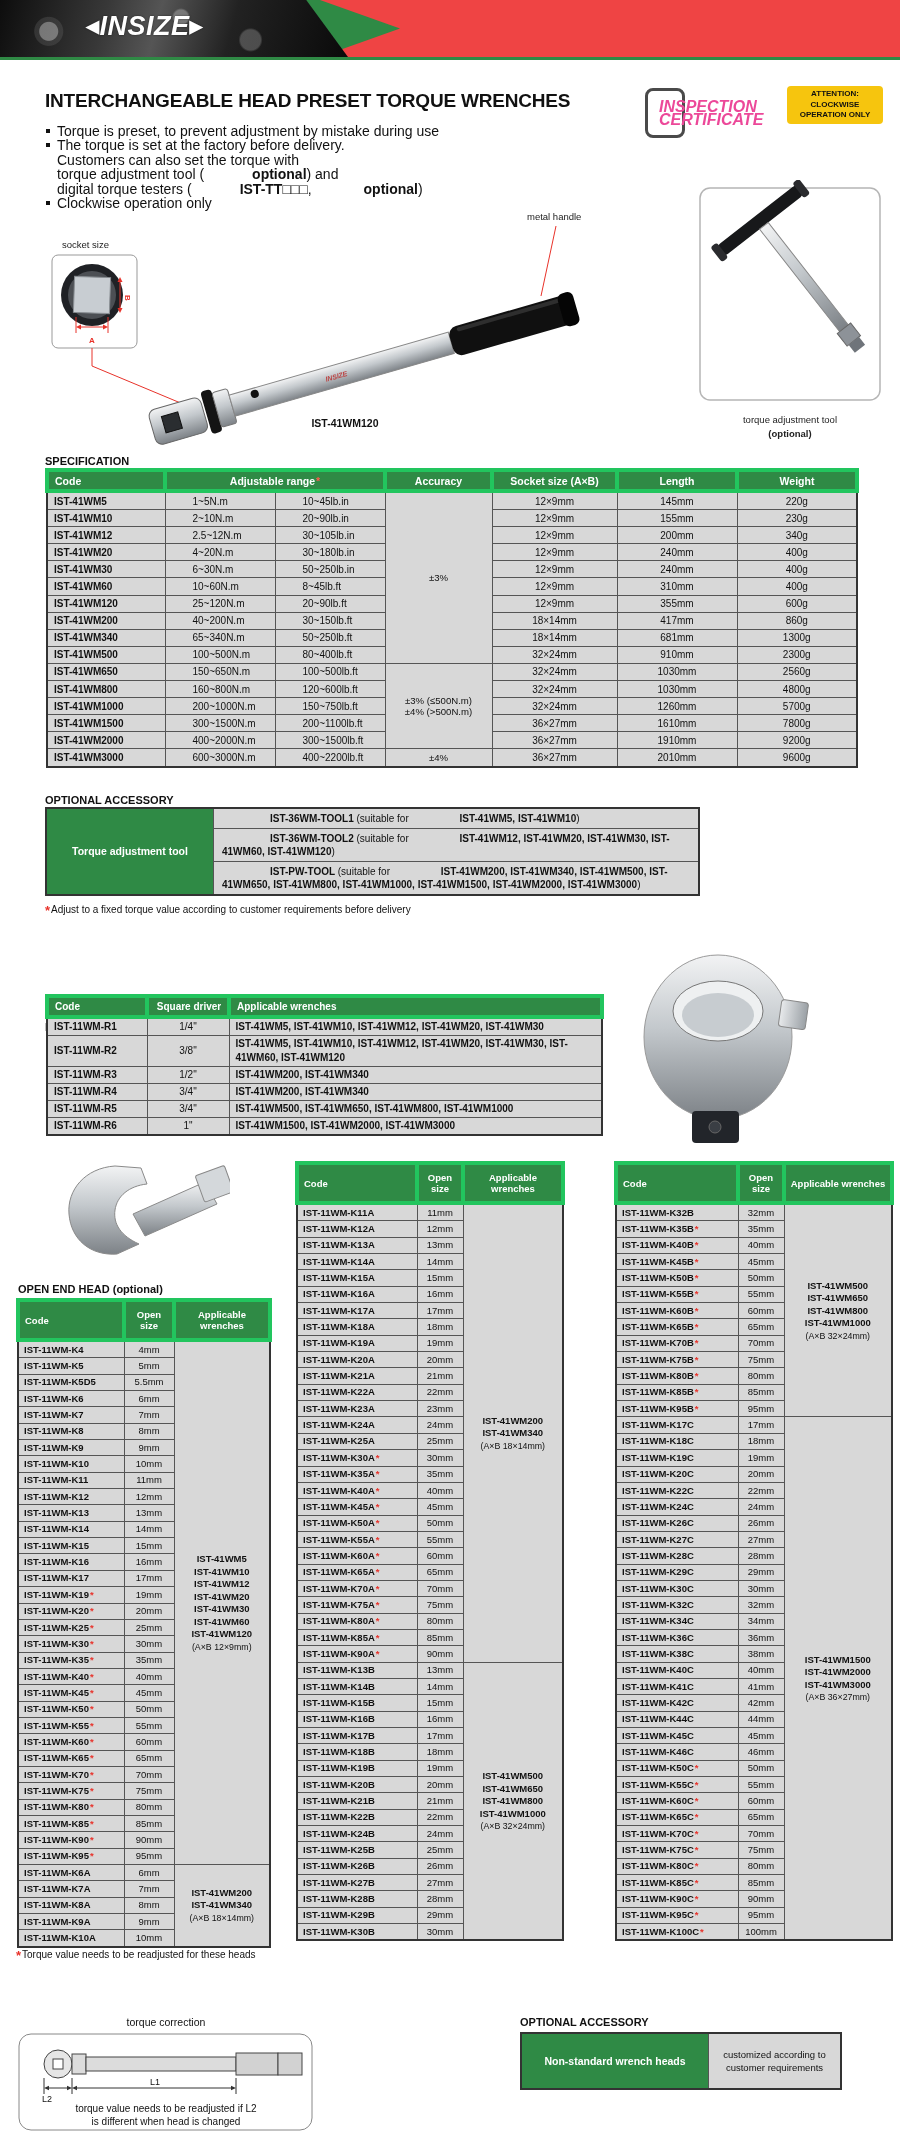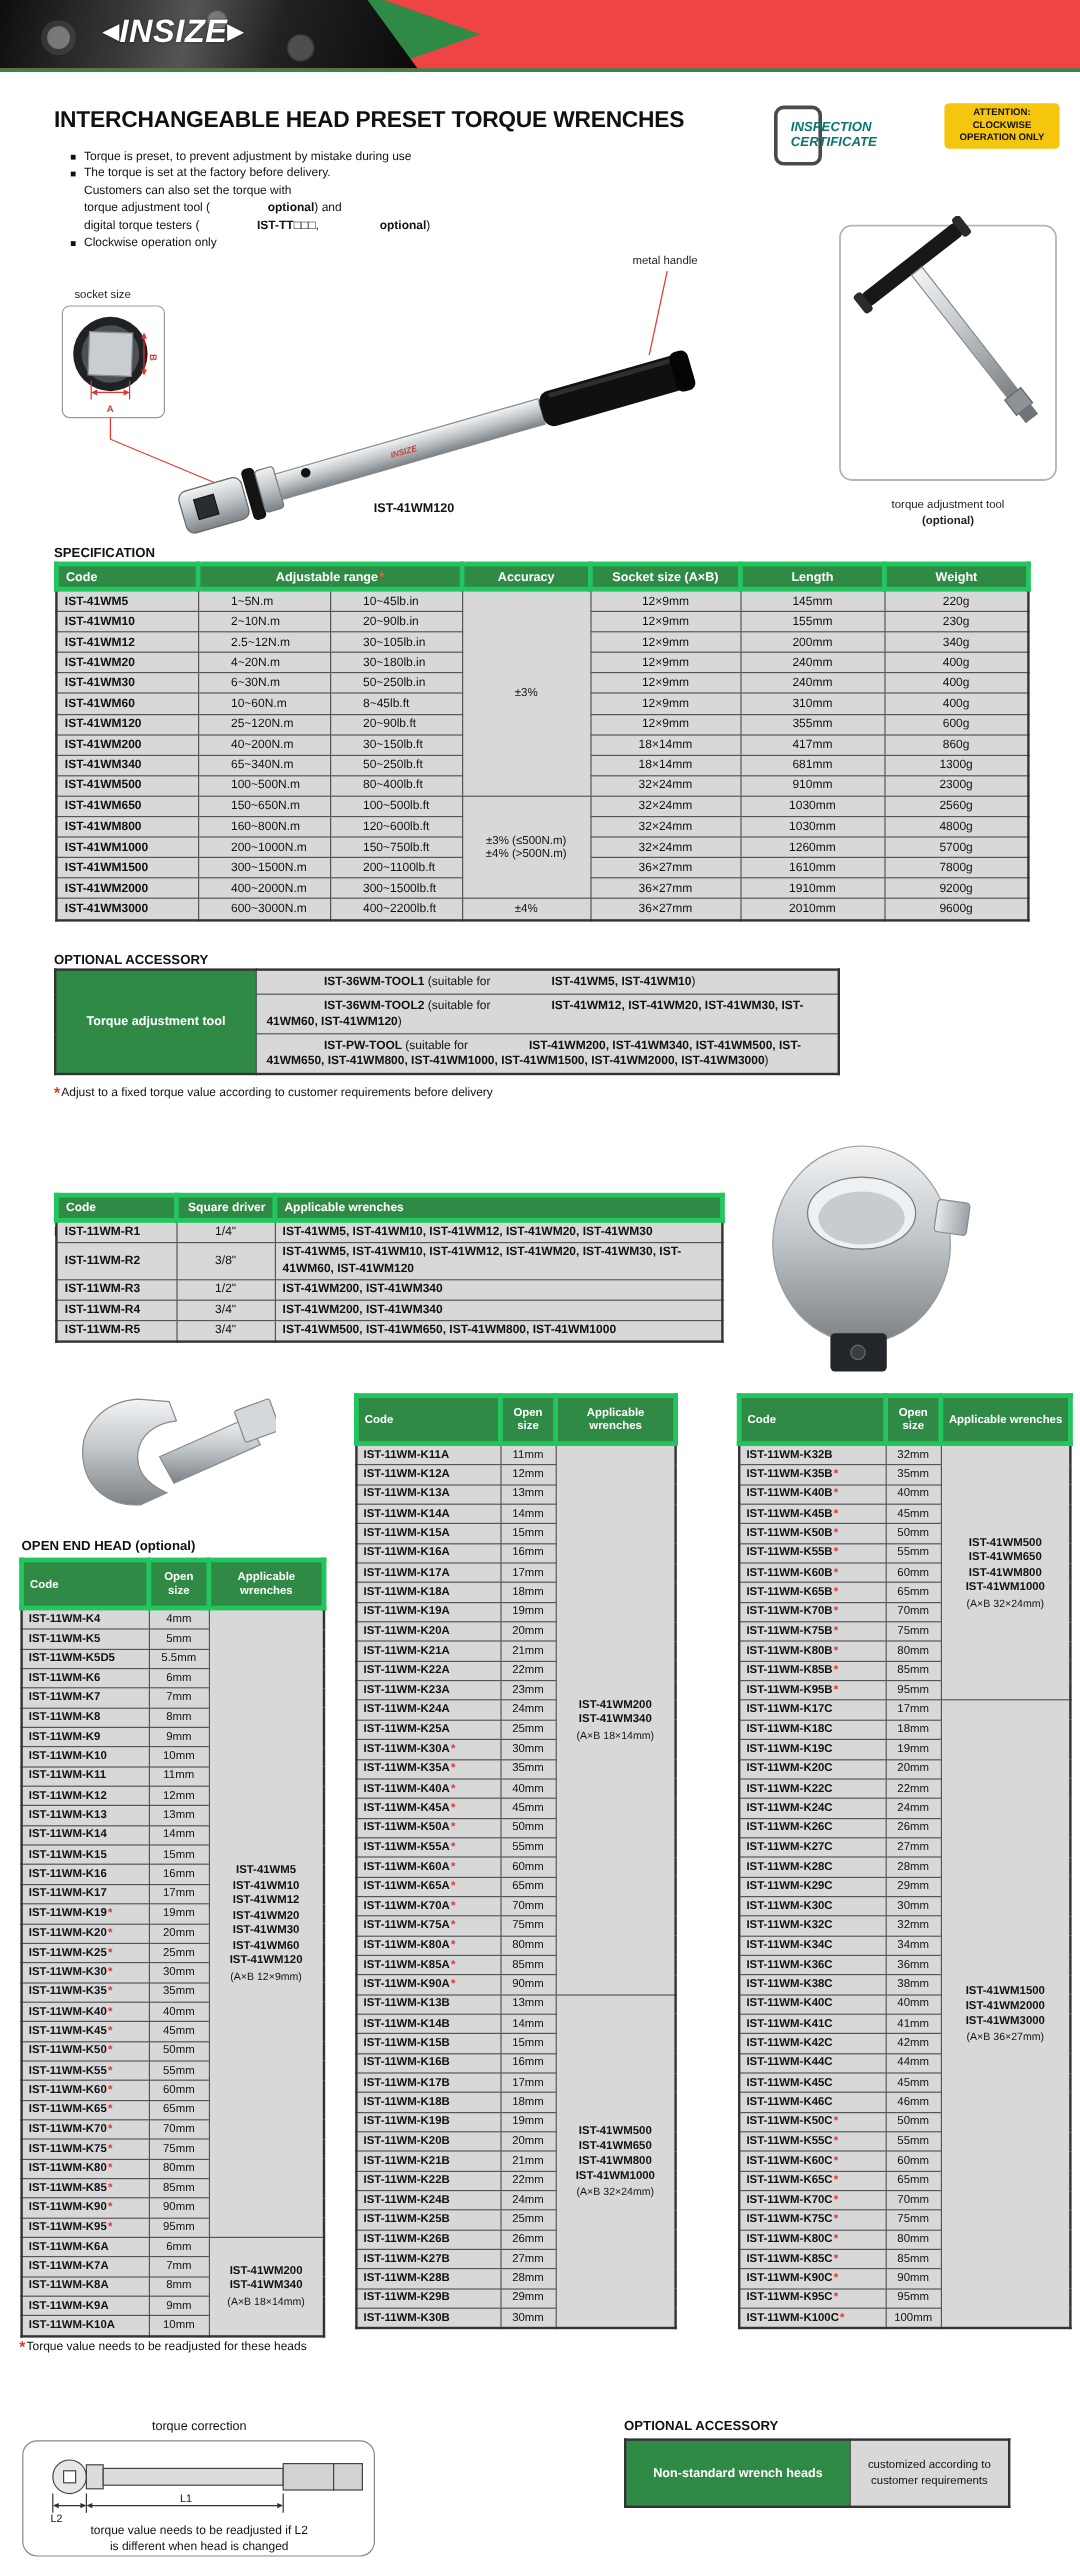--- a/index.html
+++ b/index.html
@@ -19,27 +19,27 @@
        radial-gradient(circle at 72% 70%, rgba(150,150,150,.4) 0 10px, transparent 12px),
        linear-gradient(105deg,#0d0d0d,#383838 30%,#555 45%,#222 66%,#0a0a0a);
      clip-path:polygon(0 0,88% 0,100% 100%,0 100%);}
   #logo{position:absolute;left:86px;top:11px;color:#fff;font-style:italic;font-weight:bold;
         font-size:27px;letter-spacing:.5px;white-space:nowrap;text-shadow:0 0 2px rgba(0,0,0,.6);}
   #logo .arr{font-size:17px;vertical-align:3px;font-style:normal;}
   
   #title{left:45px;top:90px;font-size:19px;font-weight:bold;letter-spacing:-.2px;}
   #cert-badge{left:645px;top:88px;width:120px;height:50px;}
   #cert-frame{position:absolute;left:0;top:0;width:34px;height:44px;border:3px solid #4a4a4a;border-radius:8px;}
-  #cert-text{position:absolute;left:14px;top:12px;color:#0f766e;font-weight:bold;font-style:italic;
-             font-size:11px;line-height:13px;white-space:nowrap;background:transparent;}
+  #cert-text{position:absolute;left:14px;top:12px;color:#ec4899;font-weight:bold;font-style:italic;
+             font-size:16px;line-height:13px;white-space:nowrap;background:transparent;}
   #attn-badge{left:787px;top:86px;width:96px;height:38px;background:#f6c50e;border-radius:4px;
       display:flex;align-items:center;justify-content:center;text-align:center;
       font-size:8px;font-weight:bold;line-height:1.3;padding:2px;box-sizing:border-box;}
   
-  #bullets{left:59px;top:124px;width:600px;font-size:10px;line-height:14.4px;}
+  #bullets{left:46px;top:124px;width:600px;font-size:14px;line-height:14.4px;}
   .bullet{display:flex;margin-bottom:0px;}
   .bullet-marker{width:4px;height:4px;background:#111;margin:5px 7px 0 0;flex:none;}
   
   #figure-svg{left:0;top:180px;}
   .fig-label{font-size:9.5px;fill:#222;}
   .fig-caption{font-size:10.5px;font-weight:bold;fill:#111;}
   .fig-red{fill:#e8322a;font-size:8px;font-weight:bold;}
   
   .sec-label{font-size:11px;font-weight:bold;}
   .footnote{font-size:10px;}
@@ -426,20 +426,25 @@
           <tr>
             <td class="cd">IST-11WM-R4</td>
             <td class="drv">3/4"</td>
             <td class="app">IST-41WM200, IST-41WM340</td>
           </tr>
           <tr>
             <td class="cd">IST-11WM-R5</td>
             <td class="drv">3/4"</td>
             <td class="app">IST-41WM500, IST-41WM650, IST-41WM800, IST-41WM1000</td>
           </tr>
+          <tr>
+            <td class="cd">IST-11WM-R6</td>
+            <td class="drv">1"</td>
+            <td class="app">IST-41WM1500, IST-41WM2000, IST-41WM3000</td>
+          </tr>
         </tbody>
     </table>
   </div>
 
   <svg class="abs" style="left:630px;top:945px;" width="180" height="200">
     <ellipse cx="88" cy="92" rx="74" ry="82" fill="url(#gradV)" stroke="#9a9a9a"></ellipse>
     <ellipse cx="88" cy="66" rx="45" ry="30" fill="#eef0f1" stroke="#777"></ellipse>
     <ellipse cx="88" cy="70" rx="36" ry="22" fill="#c7ccd0"></ellipse>
     <rect x="150" y="56" width="27" height="27" rx="3" fill="url(#gradH)" stroke="#888" transform="rotate(8 163 69)"></rect>
     <rect x="62" y="166" width="47" height="32" rx="4" fill="#22252a"></rect>

